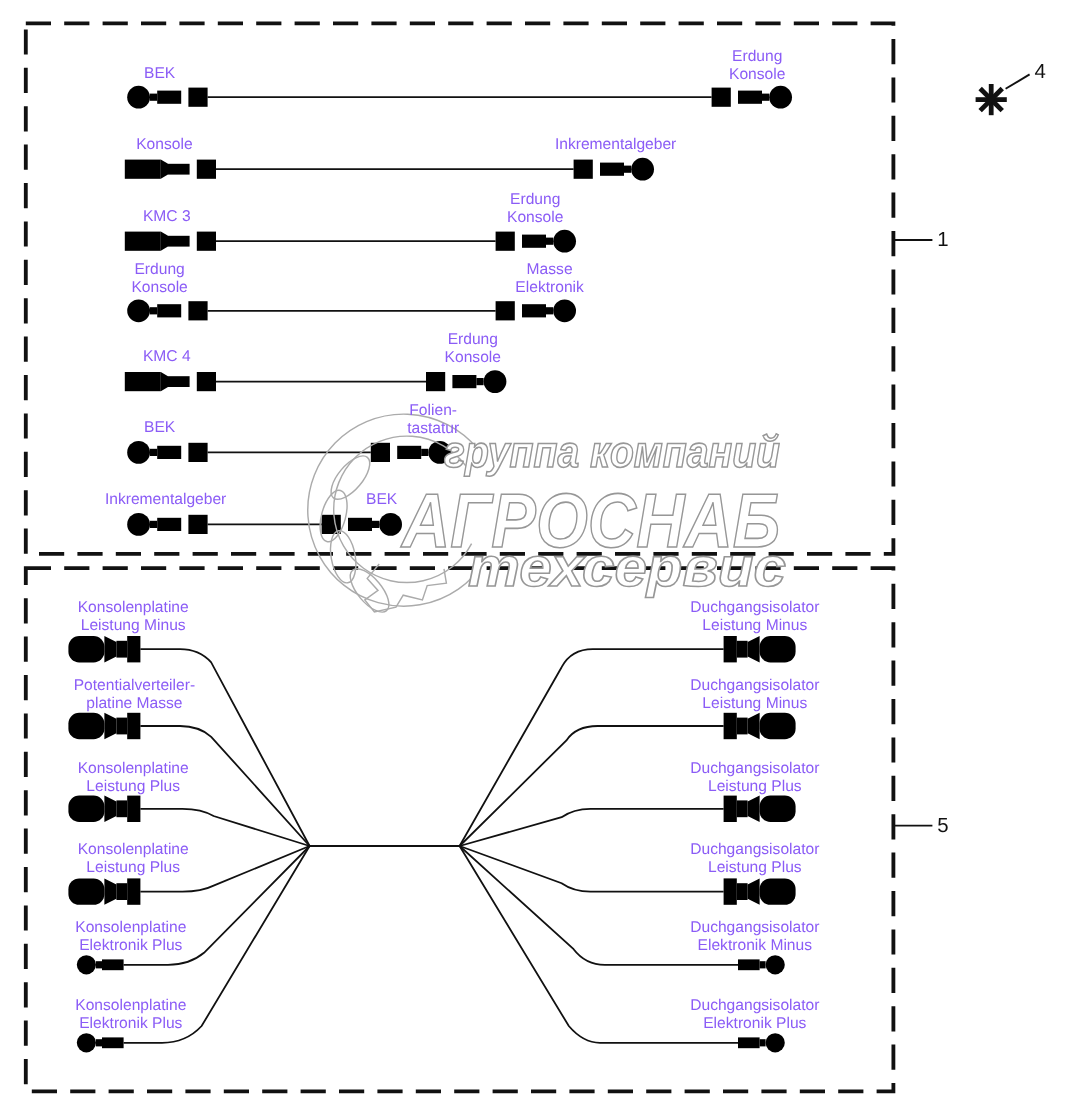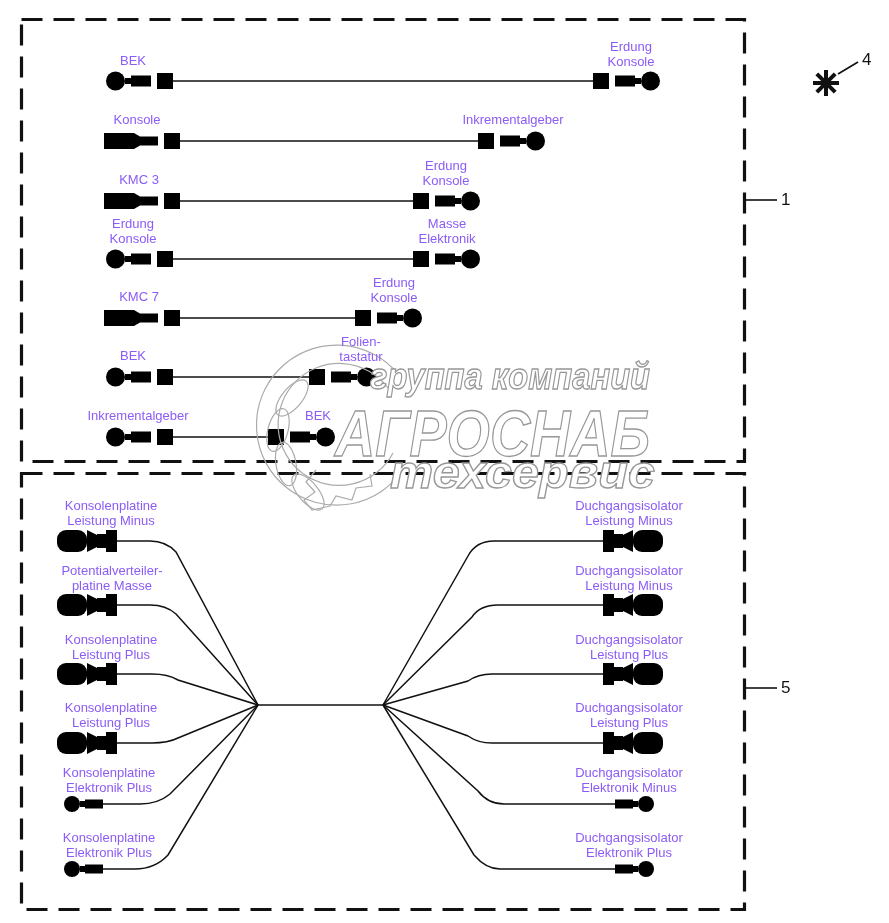--- a/index.html
+++ b/index.html
@@ -217,23 +217,23 @@
   <div class="lbl" style="left:133px;top:54px">BEK</div>
   <div class="lbl" style="left:631px;top:40px">Erdung
 Konsole</div>
   <div class="lbl" style="left:137px;top:113px">Konsole</div>
   <div class="lbl" style="left:513px;top:113px">Inkrementalgeber</div>
   <div class="lbl" style="left:139px;top:173px">KMC 3</div>
   <div class="lbl" style="left:446px;top:159px">Erdung
 Konsole</div>
   <div class="lbl" style="left:133px;top:217px">Erdung
 Konsole</div>
-  <div class="lbl" style="left:447px;top:217px">Masse
+  <div class="lbl" style="left:458px;top:217px">Masse
 Elektronik</div>
-  <div class="lbl" style="left:139px;top:290px">KMC 7</div>
+  <div class="lbl" style="left:139px;top:290px">KMC 4</div>
   <div class="lbl" style="left:394px;top:276px">Erdung
 Konsole</div>
   <div class="lbl" style="left:133px;top:349px">BEK</div>
   <div class="lbl" style="left:361px;top:335px">Folien-
 tastatur</div>
   <div class="lbl" style="left:138px;top:409px">Inkrementalgeber</div>
   <div class="lbl" style="left:318px;top:409px">BEK</div>
 
   <div class="lbl" style="left:111px;top:499px">Konsolenplatine
 Leistung Minus</div>

